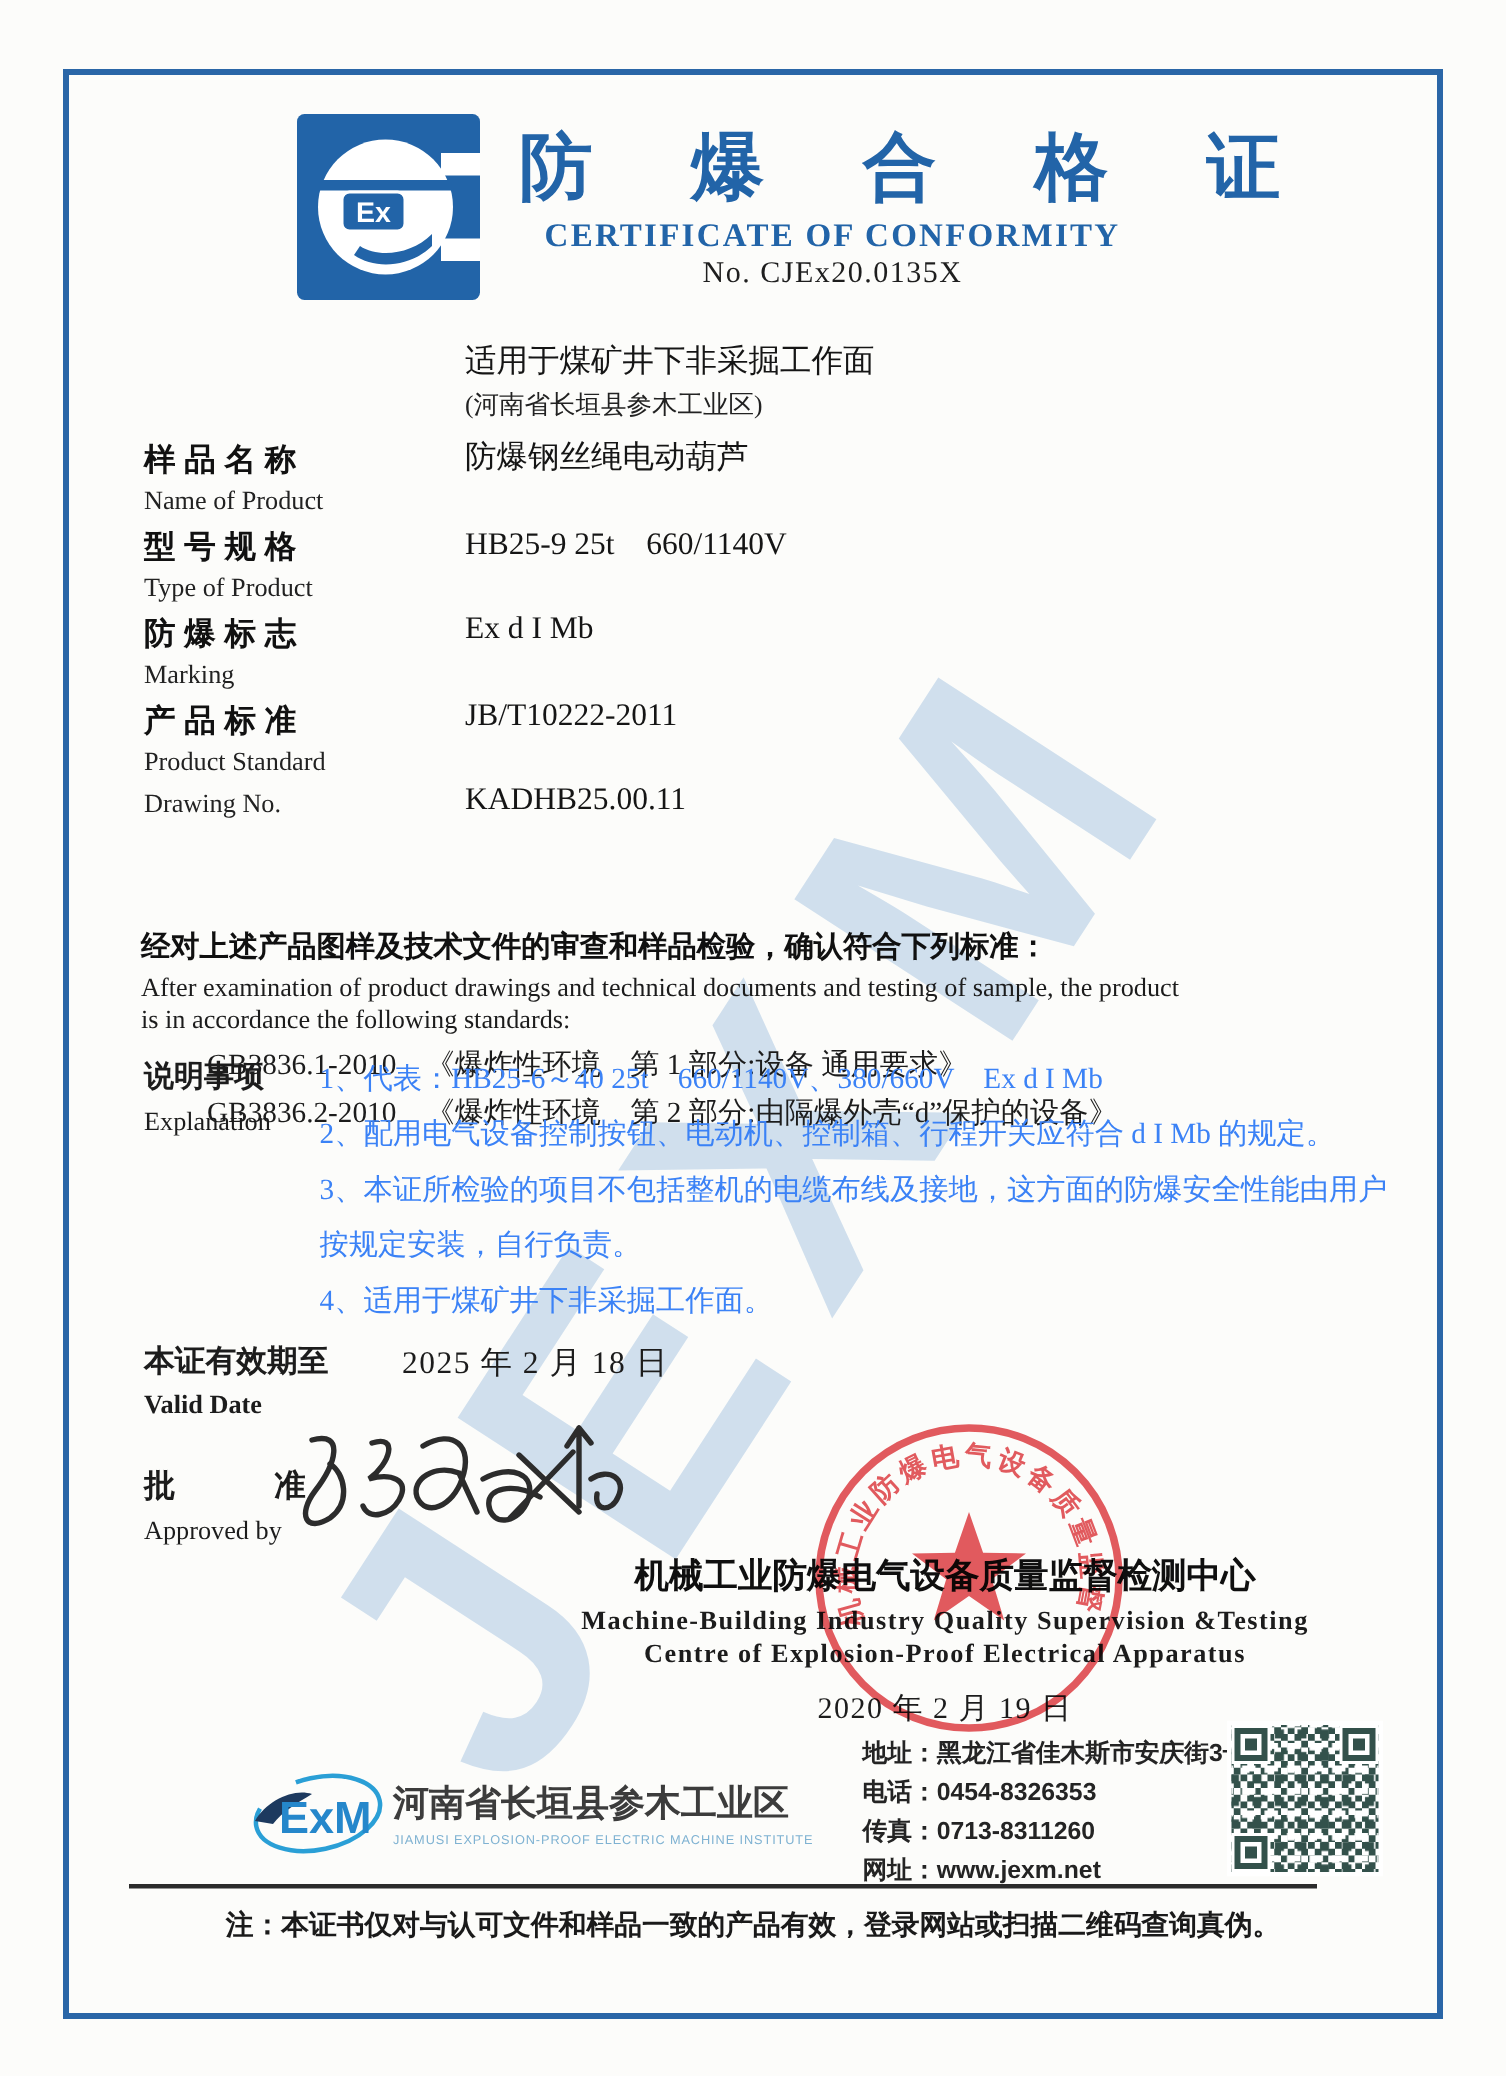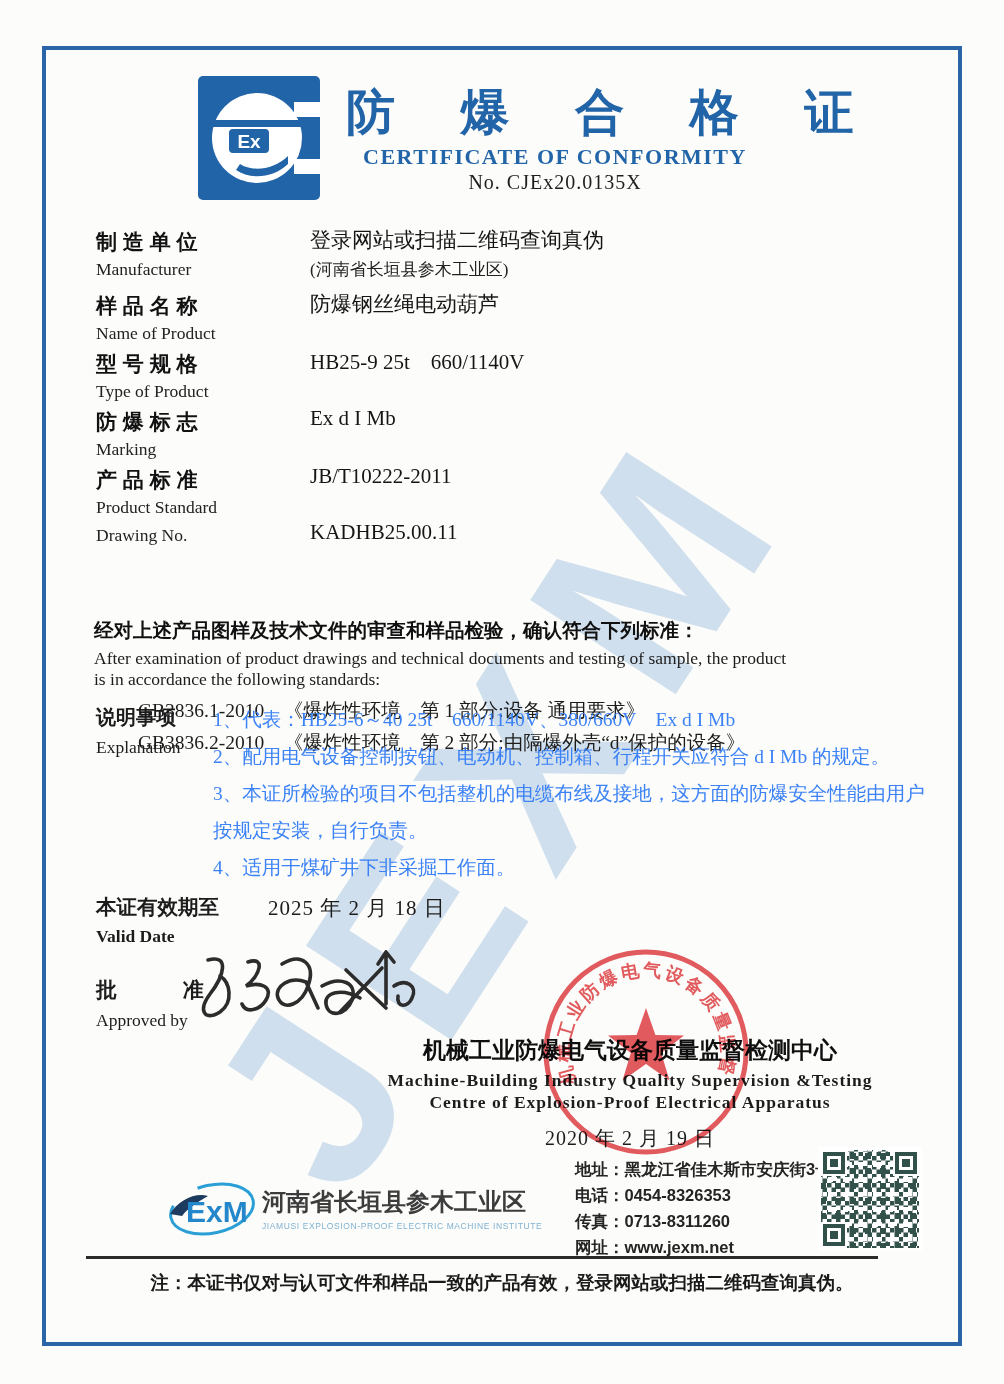--- a/index.html
+++ b/index.html
@@ -81,25 +81,21 @@
       <text x="51" y="72" text-anchor="middle" font-family="Liberation Sans, sans-serif" font-weight="bold" font-size="19" fill="#ffffff">Ex</text>
       <path d="M38,94 C52,104 76,102 90,88 L90,80 C76,94 54,96 42,88 Z" fill="#2264a8"></path>
     </svg>
 
     <div class="title-block">
       <div class="title-cn">防 爆 合 格 证</div>
       <div class="title-en">CERTIFICATE OF CONFORMITY</div>
       <div class="cert-no">No.   CJEx20.0135X</div>
     </div>
 
-    <div class="f-label" style="top:228px">
-      <div class="cn">制 造 单 位</div>
-      <div class="en">Manufacturer</div>
-    </div>
-    <div class="f-value" style="top:226px">登录网站或扫描二维码查询真伪</div>
+    <div class="f-value" style="top:226px">适用于煤矿井下非采掘工作面</div>
     <div class="f-note" style="top:258px">(河南省长垣县参木工业区)</div>
 
     <div class="f-label" style="top:292px">
       <div class="cn">样 品 名 称</div>
       <div class="en">Name of Product</div>
     </div>
     <div class="f-value" style="top:290px">防爆钢丝绳电动葫芦</div>
 
     <div class="f-label" style="top:350px">
       <div class="cn">型 号 规 格</div>

